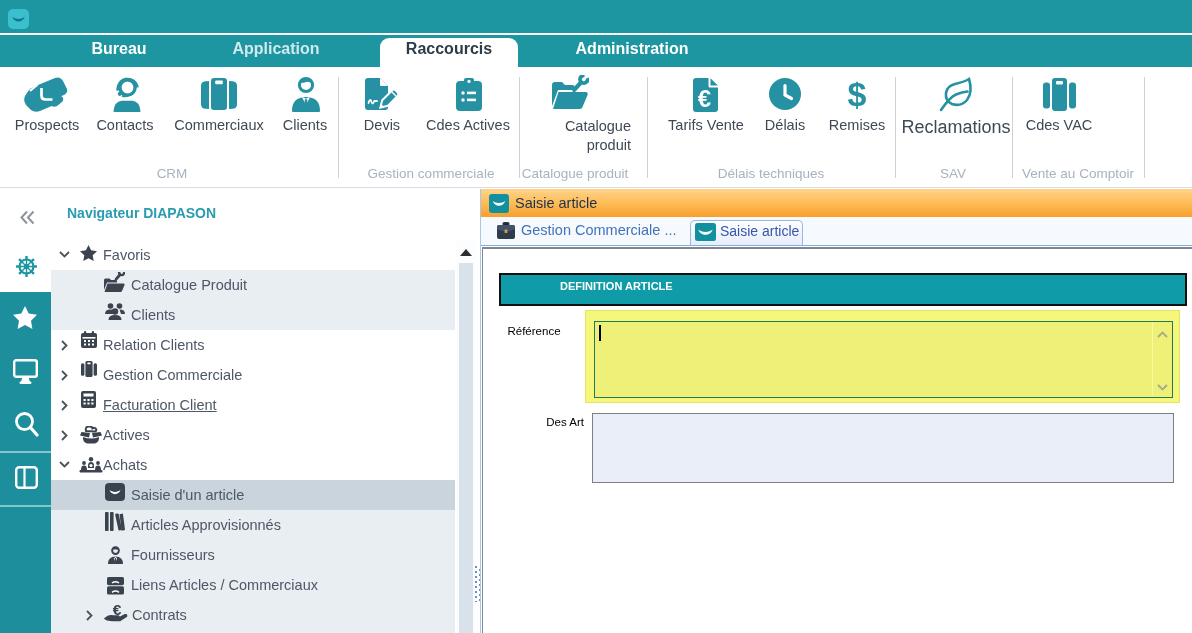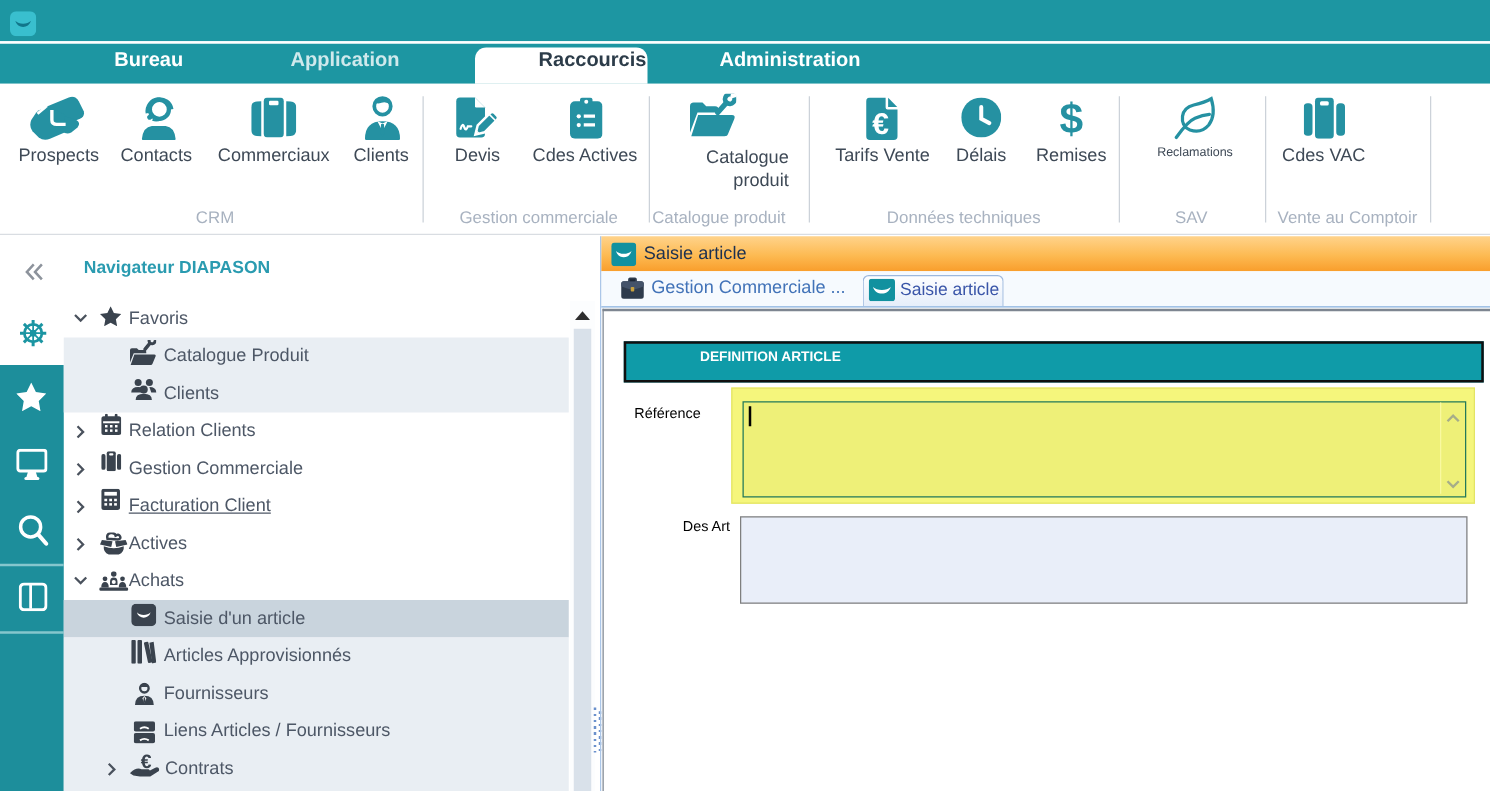--- a/index.html
+++ b/index.html
@@ -17,21 +17,21 @@
 <rect x="0" y="0" width="21" height="20" rx="5" fill="#39bfce"></rect>
 <path d="M4.3 7.6 C7 10.8 14 10.8 16.7 7.6 C15 14.2 6 14.2 4.3 7.6 Z" fill="#11768a"></path>
 </svg>
 </div>
 <div class="abs" style="left:0;top:33px;width:1192px;height:2px;background:#fff;"></div>
 
 <div class="abs" style="left:0;top:35px;width:1192px;height:31.5px;background:#1d96a2;"></div>
 <div class="abs" style="left:380px;top:38px;width:138px;height:29px;background:#fff;border-radius:9px 9px 0 0;"></div>
 <div class="abs" style="left:59px;top:40px;width:120px;text-align:center;font-size:16px;font-weight:bold;color:#fff;">Bureau</div>
 <div class="abs" style="left:216px;top:40px;width:120px;text-align:center;font-size:16px;font-weight:bold;color:#cfe9ec;">Application</div>
-<div class="abs" style="left:380px;top:40px;width:138px;text-align:center;font-size:16px;font-weight:bold;color:#2c3c49;padding-left:25px;">Raccourcis</div>
+<div class="abs" style="left:380px;top:40px;width:138px;text-align:center;font-size:16px;font-weight:bold;color:#2c3c49;">Raccourcis</div>
 <div class="abs" style="left:572px;top:40px;width:120px;text-align:center;font-size:16px;font-weight:bold;color:#fff;">Administration</div>
 
 <div class="abs" style="left:0;top:66.5px;width:1192px;height:120.5px;background:#fff;border-bottom:1.5px solid #d9dde2;"></div>
 
 <div class="abs" style="left:338px;top:77px;width:1px;height:101px;background:#ccd2d9;"></div>
 <div class="abs" style="left:519px;top:77px;width:1px;height:101px;background:#ccd2d9;"></div>
 <div class="abs" style="left:647px;top:77px;width:1px;height:101px;background:#ccd2d9;"></div>
 <div class="abs" style="left:895px;top:77px;width:1px;height:101px;background:#ccd2d9;"></div>
 <div class="abs" style="left:1012px;top:77px;width:1px;height:101px;background:#ccd2d9;"></div>
 <div class="abs" style="left:1144px;top:77px;width:1px;height:101px;background:#ccd2d9;"></div>
@@ -39,27 +39,27 @@
 <div class="abs" style="left:-13px;top:117px;width:120px;text-align:center;font-size:14.5px;color:#3e4956;">Prospects</div>
 <div class="abs" style="left:65px;top:117px;width:120px;text-align:center;font-size:14.5px;color:#3e4956;">Contacts</div>
 <div class="abs" style="left:159px;top:117px;width:120px;text-align:center;font-size:14.5px;color:#3e4956;">Commerciaux</div>
 <div class="abs" style="left:245px;top:117px;width:120px;text-align:center;font-size:14.5px;color:#3e4956;">Clients</div>
 <div class="abs" style="left:322px;top:117px;width:120px;text-align:center;font-size:14.5px;color:#3e4956;">Devis</div>
 <div class="abs" style="left:408px;top:117px;width:120px;text-align:center;font-size:14.5px;color:#3e4956;">Cdes Actives</div>
 <div class="abs" style="left:511px;top:117px;width:120px;text-align:right;font-size:14.5px;color:#3e4956;line-height:19px;">Catalogue<br>produit</div>
 <div class="abs" style="left:646px;top:117px;width:120px;text-align:center;font-size:14.5px;color:#3e4956;">Tarifs Vente</div>
 <div class="abs" style="left:725px;top:117px;width:120px;text-align:center;font-size:14.5px;color:#3e4956;">Délais</div>
 <div class="abs" style="left:797px;top:117px;width:120px;text-align:center;font-size:14.5px;color:#3e4956;">Remises</div>
-<div class="abs" style="left:896px;top:117px;width:120px;text-align:center;font-size:10px;color:#3e4956;">Reclamations</div>
+<div class="abs" style="left:896px;top:117px;width:120px;text-align:center;font-size:18px;color:#3e4956;">Reclamations</div>
 <div class="abs" style="left:999px;top:117px;width:120px;text-align:center;font-size:14.5px;color:#3e4956;">Cdes VAC</div>
 
 <div class="abs" style="left:112px;top:166px;width:120px;text-align:center;font-size:13.5px;color:#a8b2c0;">CRM</div>
 <div class="abs" style="left:361px;top:166px;width:140px;text-align:center;font-size:13.5px;color:#a8b2c0;">Gestion commerciale</div>
 <div class="abs" style="left:513px;top:166px;width:124px;text-align:center;font-size:13.5px;color:#a8b2c0;">Catalogue produit</div>
-<div class="abs" style="left:691px;top:166px;width:160px;text-align:center;font-size:13.5px;color:#a8b2c0;">Données techniques</div>
+<div class="abs" style="left:691px;top:166px;width:160px;text-align:center;font-size:13.5px;color:#a8b2c0;">Délais techniques</div>
 <div class="abs" style="left:893px;top:166px;width:120px;text-align:center;font-size:13.5px;color:#a8b2c0;">SAV</div>
 <div class="abs" style="left:1008px;top:166px;width:140px;text-align:center;font-size:13.5px;color:#a8b2c0;">Vente au Comptoir</div>
 
 <div class="abs" style="left:24px;top:77px;">
 <svg width="45" height="36" viewBox="0 0 45 36">
 <path d="M14 8 L31 1 Q36 -1 39 4 L43 12 Q44 16 40 18 L30 22 L20 17 L13 13 Z" fill="#2591a2"></path>
 <path d="M1 19 Q-1 24 2 28 L7 33 Q11 36 16 34 L30 28 Q34 26 32 21 L28 15 L17 9 Q9 9 5 13 Z" fill="#2591a2"></path>
 <path d="M28 16 L37 19 Q41 21 38 25 L33 29 Q29 31 26 28 Z" fill="#2591a2"></path>
 <path d="M17.5 11 L17.5 19 Q17.5 22.5 21.5 22.5 L28.5 22.5" stroke="#fff" stroke-width="2.7" fill="none"></path>
 <path d="M6 14 L12.5 8.5" stroke="#fff" stroke-width="2.2" fill="none"></path>
@@ -252,21 +252,21 @@
 <div class="trow" style="left:131px;top:277px;">Catalogue Produit</div>
 <div class="trow" style="left:131px;top:307px;">Clients</div>
 <div class="trow" style="left:103px;top:337px;">Relation Clients</div>
 <div class="trow" style="left:103px;top:367px;">Gestion Commerciale</div>
 <div class="trow" style="left:103px;top:397px;text-decoration:underline;">Facturation Client</div>
 <div class="trow" style="left:103px;top:427px;">Actives</div>
 <div class="trow" style="left:103px;top:457px;">Achats</div>
 <div class="trow" style="left:131px;top:487px;">Saisie d'un article</div>
 <div class="trow" style="left:131px;top:517px;">Articles Approvisionnés</div>
 <div class="trow" style="left:131px;top:547px;">Fournisseurs</div>
-<div class="trow" style="left:131px;top:577px;">Liens Articles / Fournisseurs</div>
+<div class="trow" style="left:131px;top:577px;">Liens Articles / Commerciaux</div>
 <div class="trow" style="left:132px;top:607px;">Contrats</div>
 
 <div class="chev" style="left:59px;top:251px;">
     <svg width="11" height="7" viewBox="0 0 11 7">
       <path d="M1 1 L5.5 5.5 L10 1" fill="none" stroke="#4a525d" stroke-width="1.8"></path>
     </svg>
   </div>
 <div class="chev" style="left:61px;top:340px;">
     <svg width="7" height="11" viewBox="0 0 7 11">
       <path d="M1 1 L5.5 5.5 L1 10" fill="none" stroke="#4a525d" stroke-width="1.8"></path>

